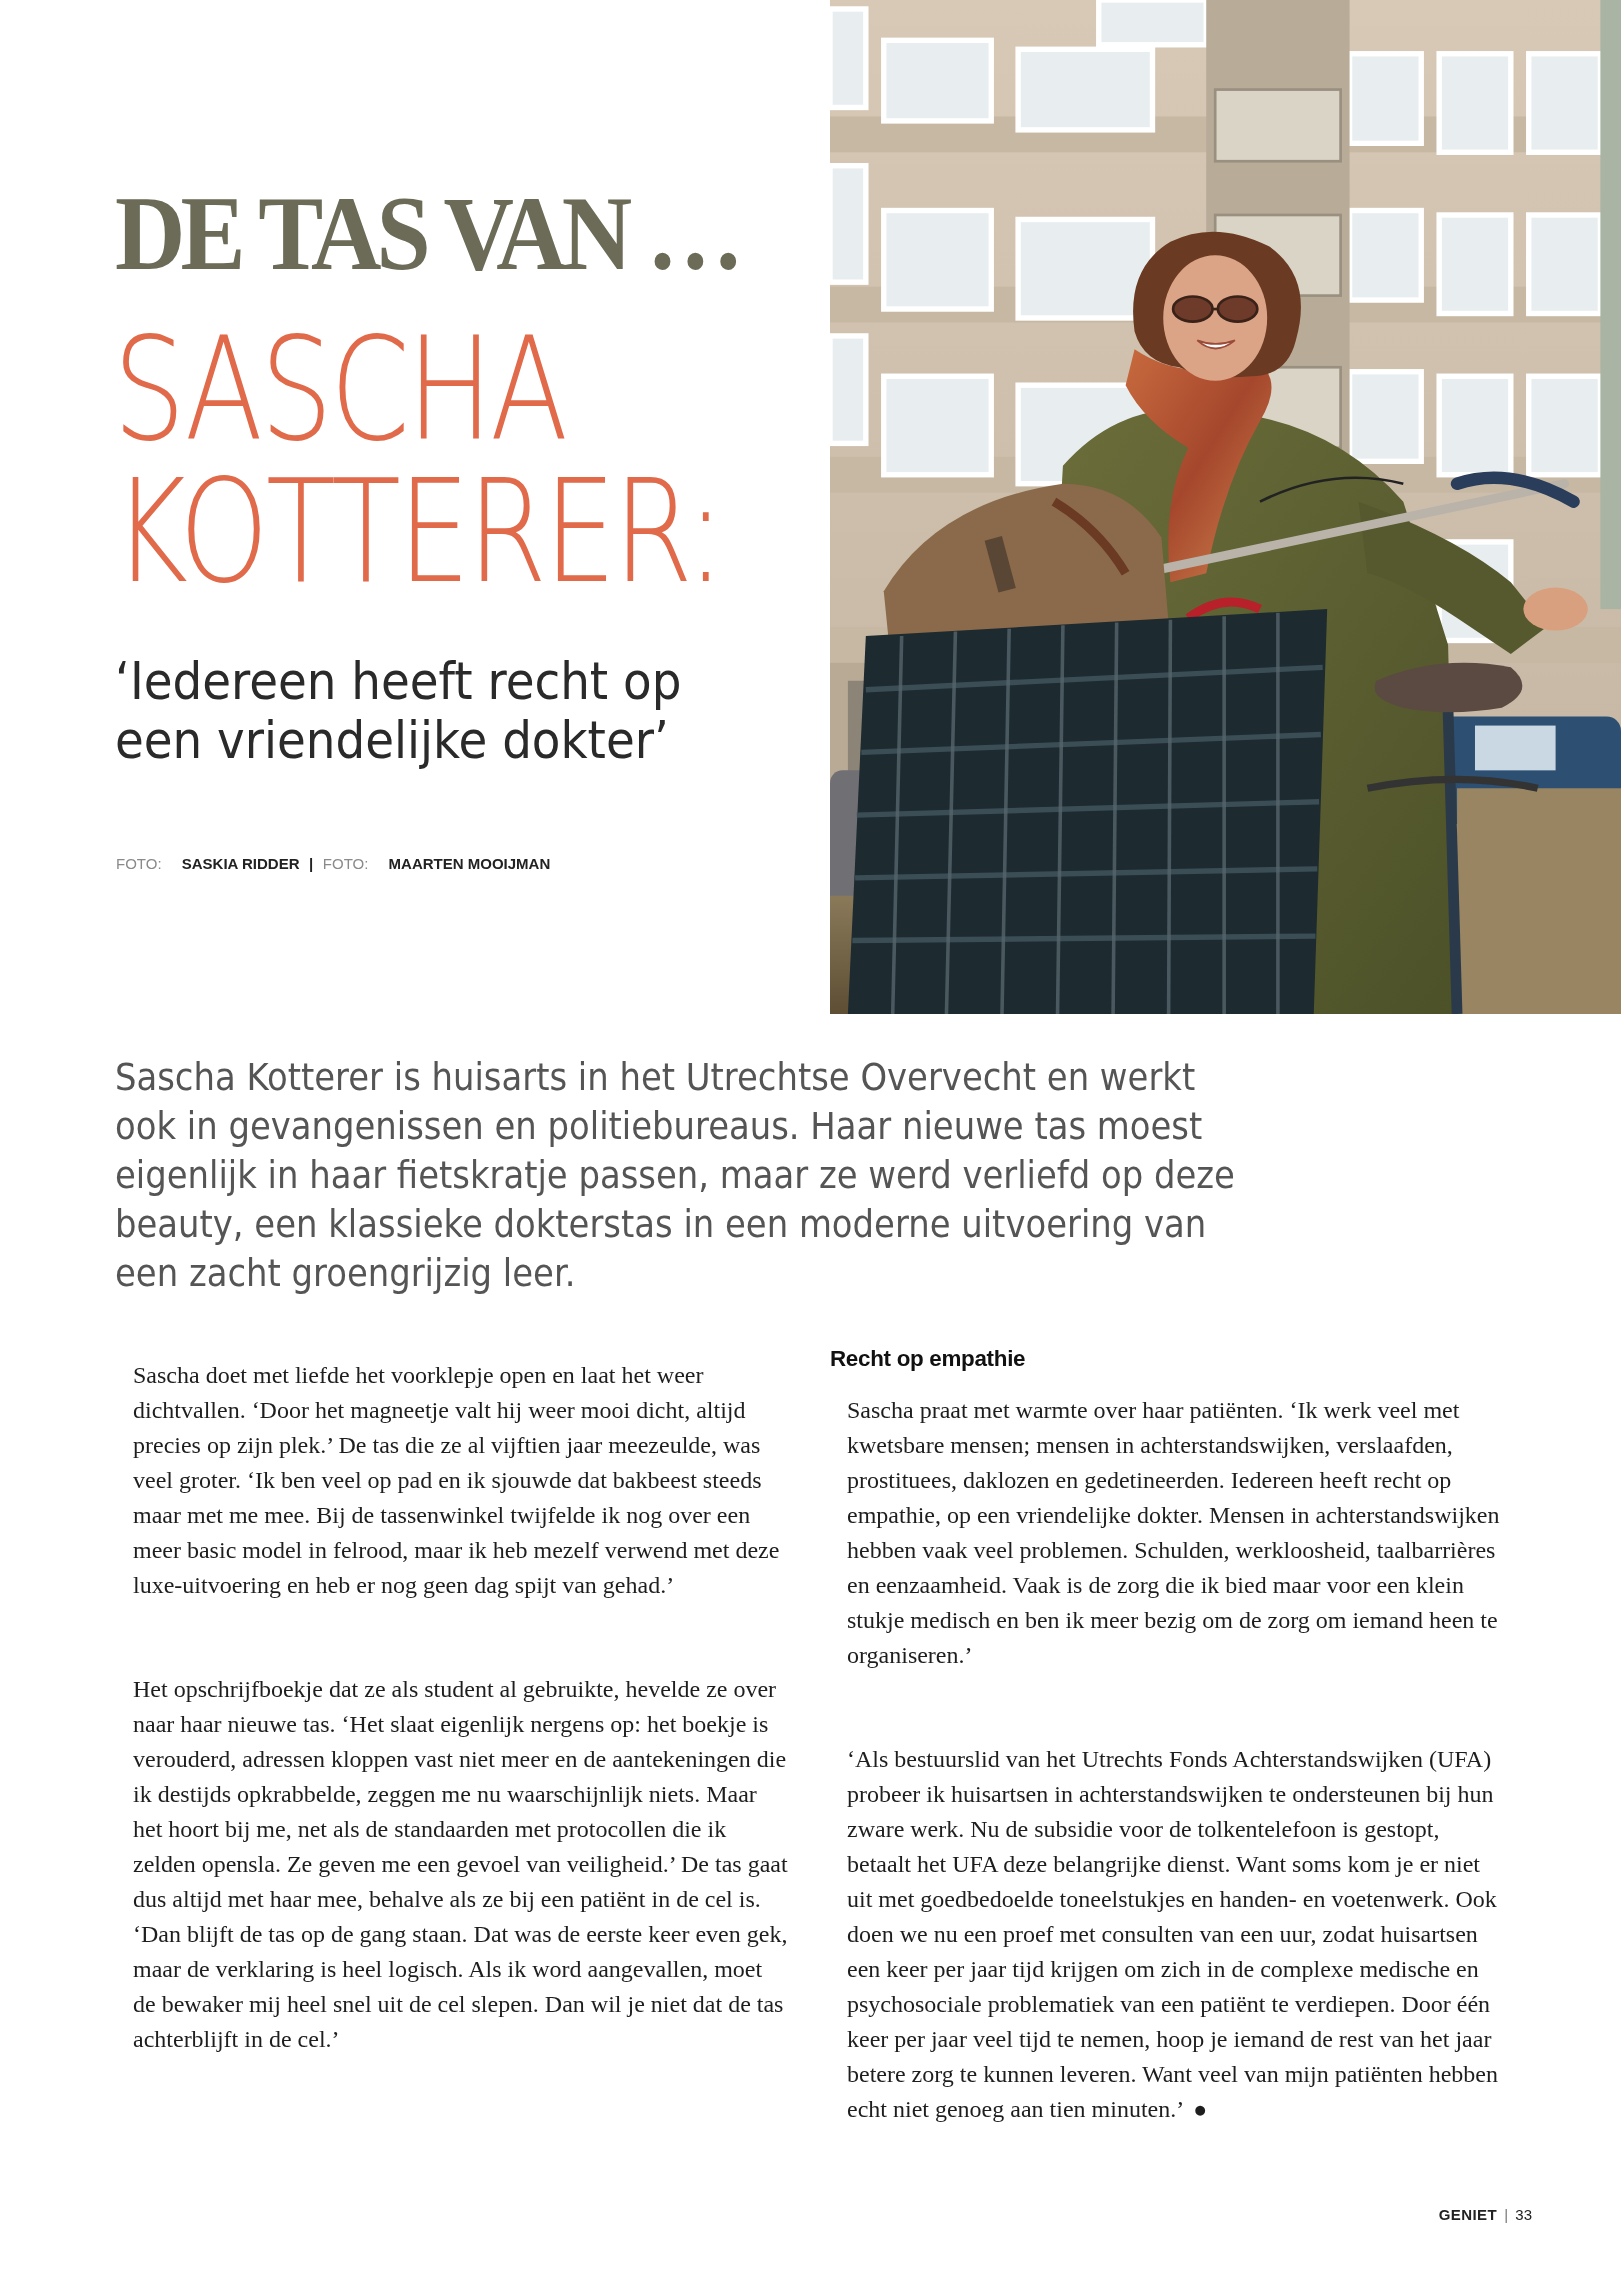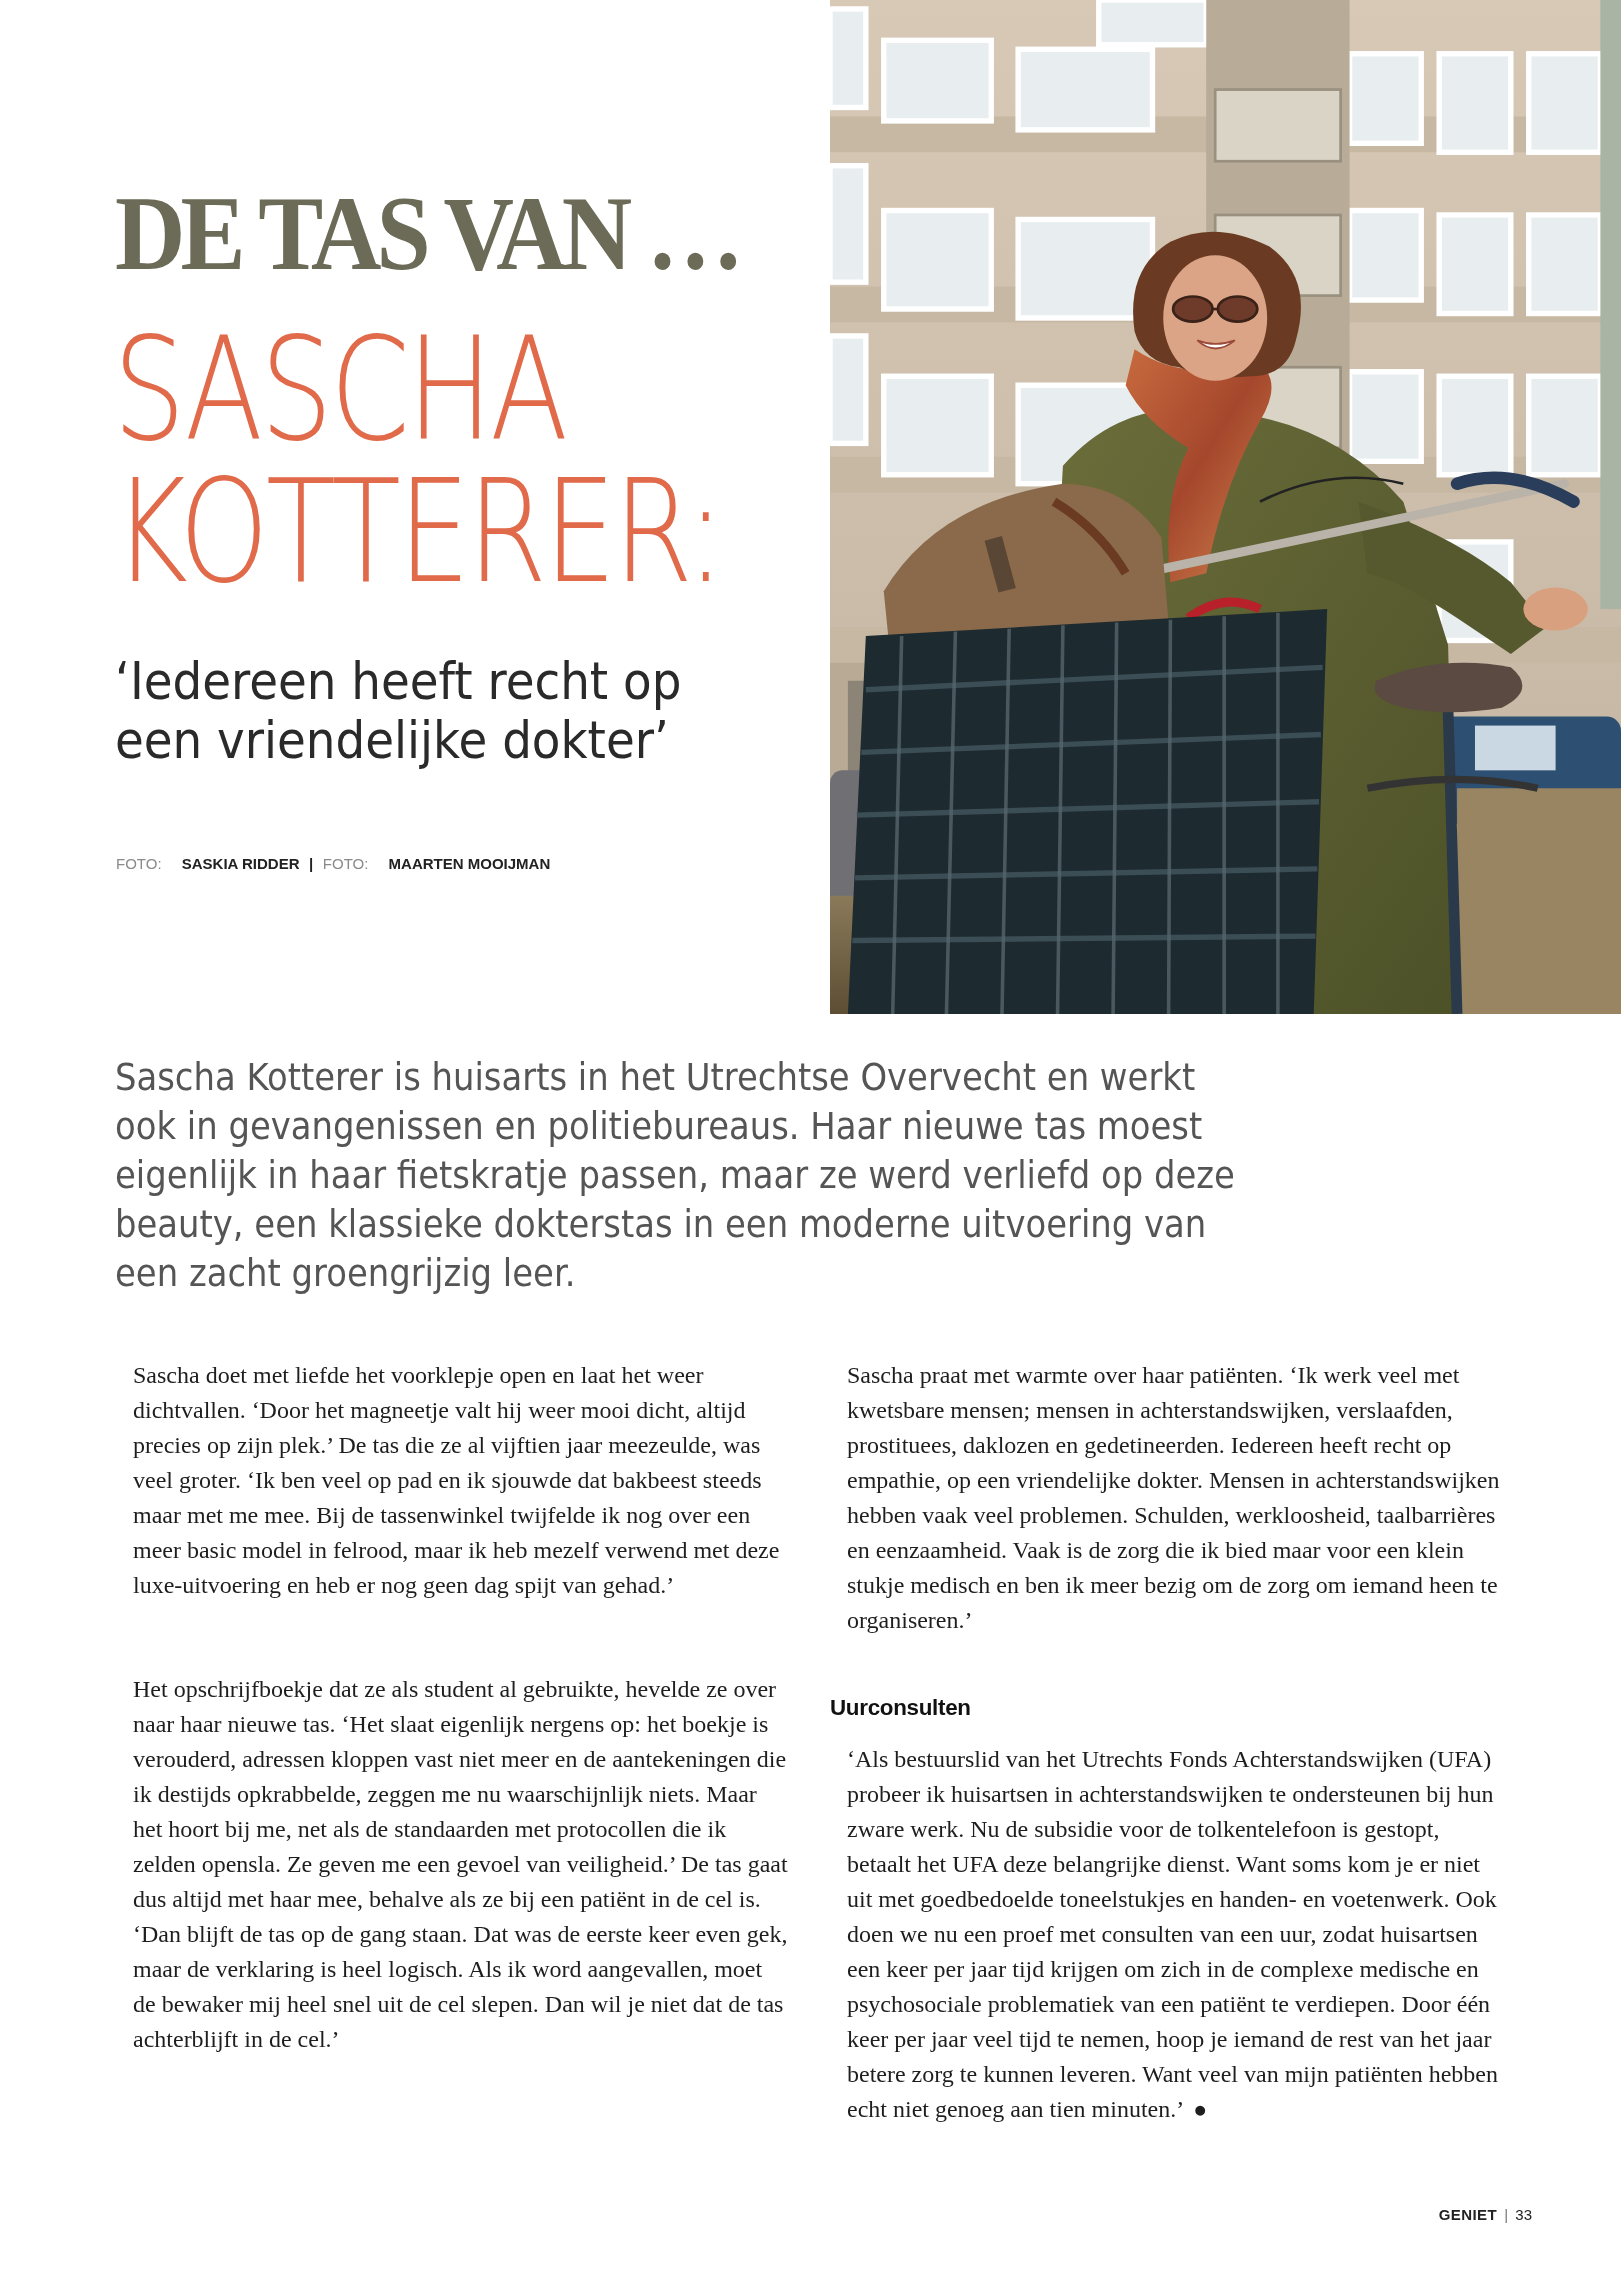--- a/index.html
+++ b/index.html
@@ -234,22 +234,22 @@
 
 <p class="intro">Sascha Kotterer is huisarts in het Utrechtse Overvecht en werkt ook in gevangenissen en politiebureaus. Haar nieuwe tas moest eigenlijk in haar fietskratje passen, maar ze werd verliefd op deze beauty, een klassieke dokterstas in een moderne uitvoering van een zacht groengrijzig leer.</p>
 
 <div class="col left">
   <p>Sascha doet met liefde het voorklepje open en laat het weer dichtvallen. ‘Door het magneetje valt hij weer mooi dicht, altijd precies op zijn plek.’ De tas die ze al vijftien jaar meezeulde, was veel groter. ‘Ik ben veel op pad en ik sjouwde dat bakbeest steeds maar met me mee. Bij de tassenwinkel twijfelde ik nog over een meer basic model in felrood, maar ik heb mezelf verwend met deze luxe-uitvoering en heb er nog geen dag spijt van gehad.’</p>
   <div class="gap"></div>
   <p>Het opschrijfboekje dat ze als student al gebruikte, hevelde ze over naar haar nieuwe tas. ‘Het slaat eigenlijk nergens op: het boekje is verouderd, adressen kloppen vast niet meer en de aantekeningen die ik destijds opkrabbelde, zeggen me nu waarschijnlijk niets. Maar het hoort bij me, net als de standaarden met protocollen die ik zelden opensla. Ze geven me een gevoel van veiligheid.’ De tas gaat dus altijd met haar mee, behalve als ze bij een patiënt in de cel is. ‘Dan blijft de tas op de gang staan. Dat was de eerste keer even gek, maar de verklaring is heel logisch. Als ik word aangevallen, moet de bewaker mij heel snel uit de cel slepen. Dan wil je niet dat de tas achterblijft in de cel.’</p>
 </div>
 
 <div class="col right">
+  <h3>Recht op empathie</h3>
   <p>Sascha praat met warmte over haar patiënten. ‘Ik werk veel met kwetsbare mensen; mensen in achterstandswijken, verslaafden, prostituees, daklozen en gedetineerden. Iedereen heeft recht op empathie, op een vriendelijke dokter. Mensen in achterstandswijken hebben vaak veel problemen. Schulden, werkloosheid, taalbarrières en eenzaamheid. Vaak is de zorg die ik bied maar voor een klein stukje medisch en ben ik meer bezig om de zorg om iemand heen te organiseren.’</p>
   <div class="gap"></div>
-  <h3>Uurconsulten</h3>
   <p><span>‘Als bestuurslid van het Utrechts Fonds Achterstandswijken (UFA) probeer ik huisartsen in achterstandswijken te ondersteunen bij hun zware werk. Nu de subsidie voor de tolkentelefoon is gestopt, betaalt het UFA deze belangrijke dienst. Want soms kom je er niet uit met goedbedoelde toneelstukjes en handen- en voetenwerk. Ook doen we nu een proef met consulten van een uur, zodat huisartsen een keer per jaar tijd krijgen om zich in de complexe medische en psychosociale problematiek van een patiënt te verdiepen. Door één keer per jaar veel tijd te nemen, hoop je iemand de rest van het jaar betere zorg te kunnen leveren. Want veel van mijn patiënten hebben echt niet genoeg aan tien minuten.’</span><span class="endmark">●</span></p>
 </div>
 
 <div class="folio">
   <span class="mag">GENIET</span><span class="bar">|</span><span>33</span>
 </div>
 
 
 </body></html>

